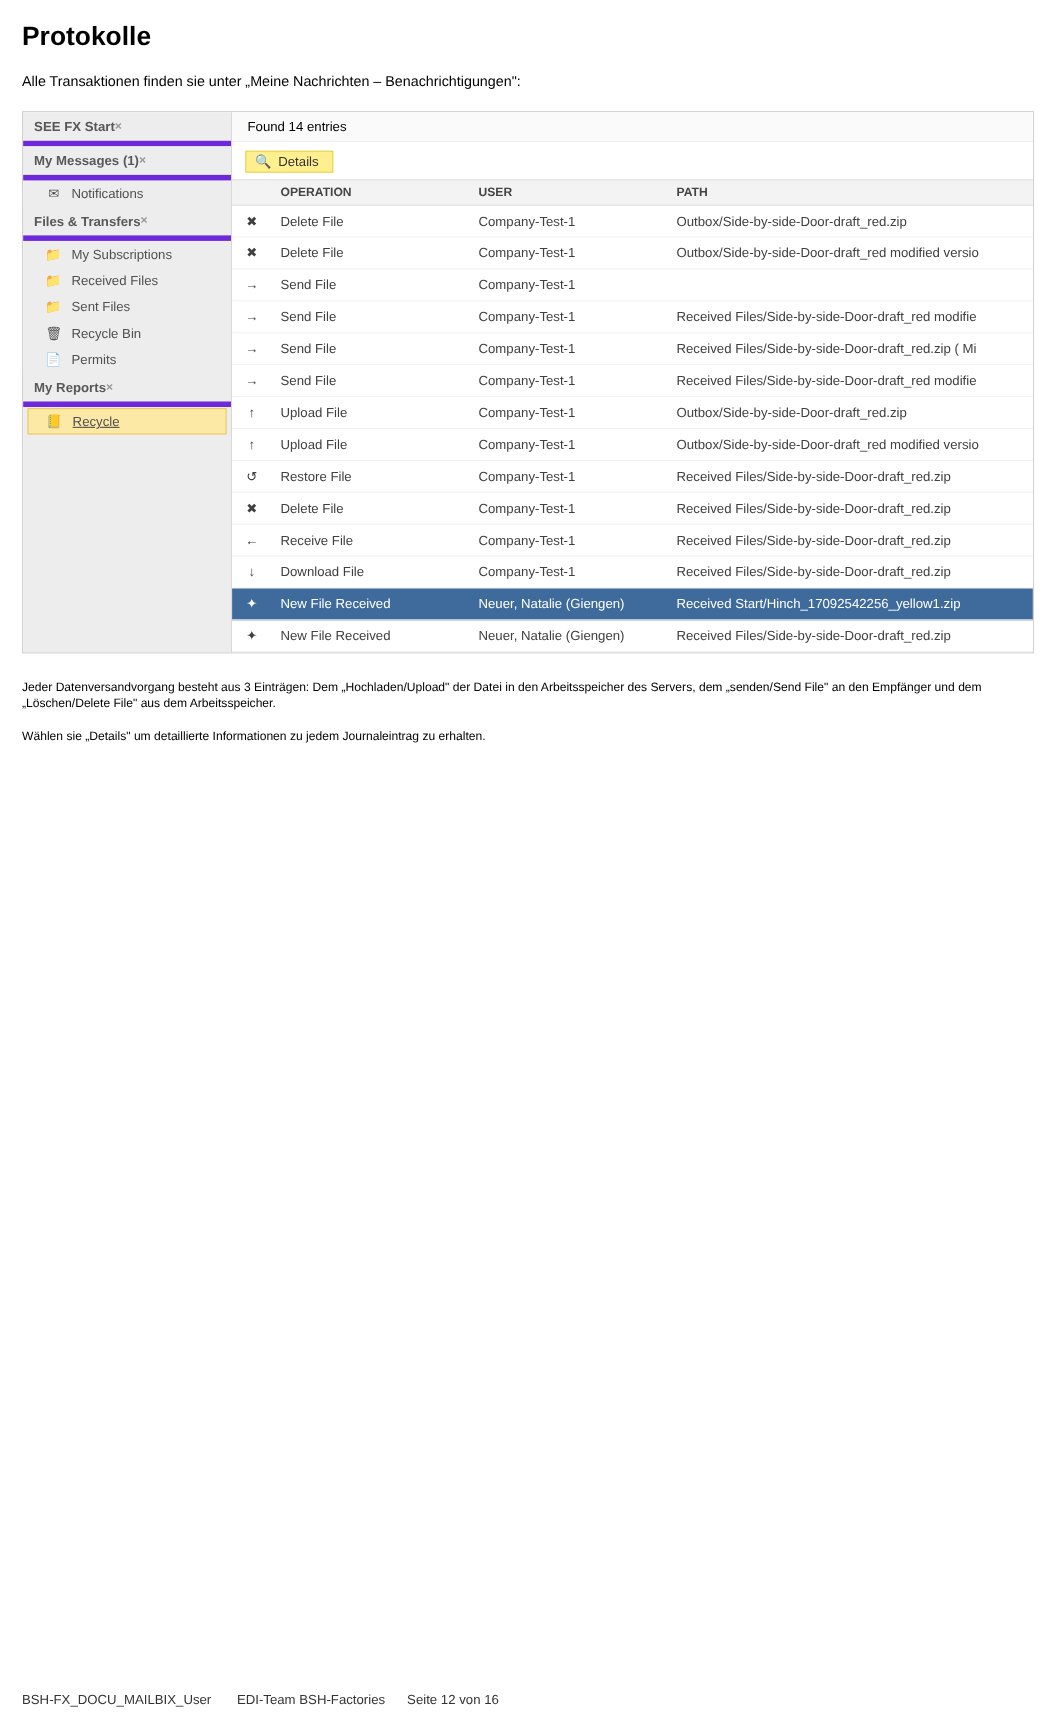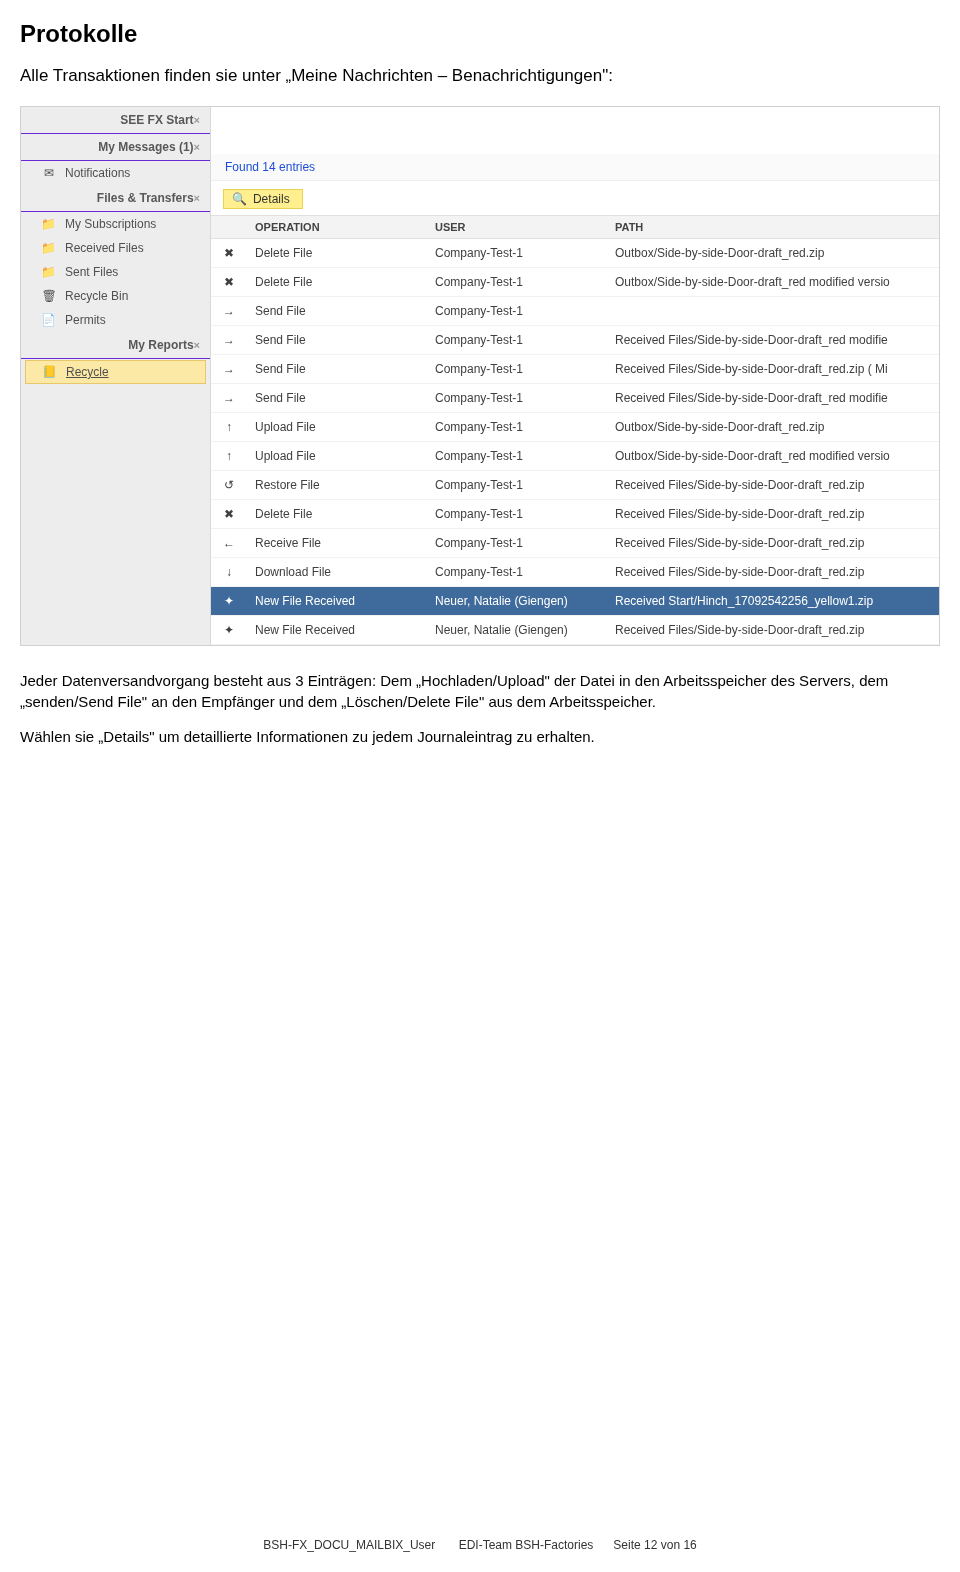--- a/index.html
+++ b/index.html
@@ -12,21 +12,21 @@
     min-height: 1572px;
     position: relative;
     padding: 20px 20px 60px 20px;
   }
   h1 {
     font-size: 24px;
     font-weight: bold;
     margin-bottom: 18px;
   }
   .intro {
-    font-size: 17px;
+    font-size: 13px;
     margin-bottom: 20px;
   }
   .screenshot {
     border: 1px solid #d0d0d0;
     display: flex;
     font-size: 12px;
     color: #333;
     background: #fff;
     overflow: hidden;
   }
@@ -35,26 +35,26 @@
     background: #ededed;
     border-right: 1px solid #d8d8d8;
     flex-shrink: 0;
   }
   .sb-sec {
     padding: 0;
   }
   .sb-head {
     display: flex;
     align-items: center;
-    justify-content: flex-end;
+    justify-content: flex-start;
     font-weight: bold;
     color: #585858;
     padding: 6px 10px;
     background: #ededed;
-    border-bottom: 1px solid #6d28d9;
+    border-bottom: 5px solid #6d28d9;
   }
   .sb-item {
     display: flex;
     align-items: center;
     padding: 5px 10px 5px 20px;
     color: #505050;
     cursor: pointer;
     gap: 8px;
   }
   .sb-item.selected {
@@ -72,24 +72,23 @@
     align-items: center; justify-content: center;
   }
   .cx { color: #999; font-size: 11px; }
 
   .main {
     flex: 1;
     background: #fff;
   }
   .found {
     padding: 6px 14px;
-    color: #1d4ed8;
+    color: #000000;
     background: #fafafa;
     border-bottom: 1px solid #eee;
-    margin-top: 47px;
   }
   .details-btn {
     display: inline-flex;
     align-items: center;
     gap: 6px;
     background: #ffef8f;
     border: 1px solid #e9d250;
     margin: 8px 12px 0 12px;
     padding: 2px 12px 2px 8px;
     font-size: 12px;
@@ -132,32 +131,32 @@
   .op-icon {
     width: 18px;
     min-height: 18px;
     display: inline-flex;
     align-items: center;
     justify-content: center;
   }
 
   .post-text {
     margin-top: 24px;
-    font-size: 15px;
+    font-size: 11px;
     line-height: 1.4;
   }
   .post-text p { margin-bottom: 14px; }
 
   .footer {
     position: absolute;
     bottom: 20px;
     left: 20px;
     right: 20px;
     display: flex;
-    justify-content: center;
+    justify-content: flex-start;
     font-size: 12px;
     color: #333;
   }
   .footer-left span { margin-right: 20px; }
 </style>
 </head>
 <body>
 
 <h1>Protokolle</h1>
 <p class="intro">Alle Transaktionen finden sie unter „Meine Nachrichten – Benachrichtigungen":</p>

